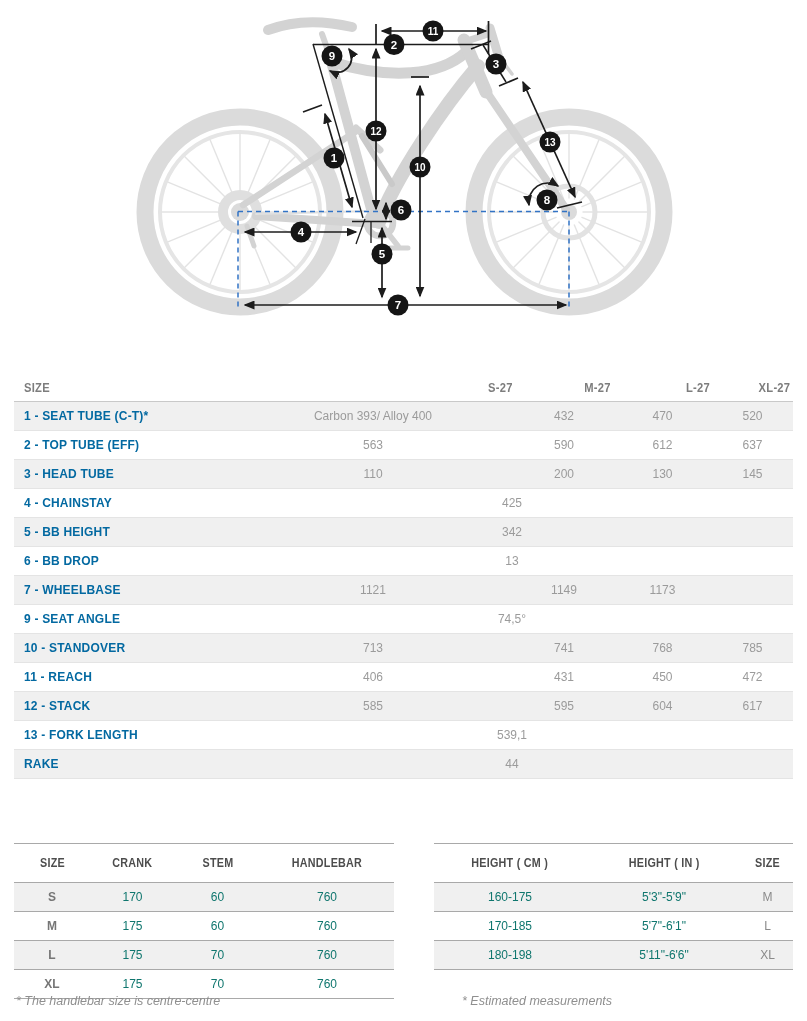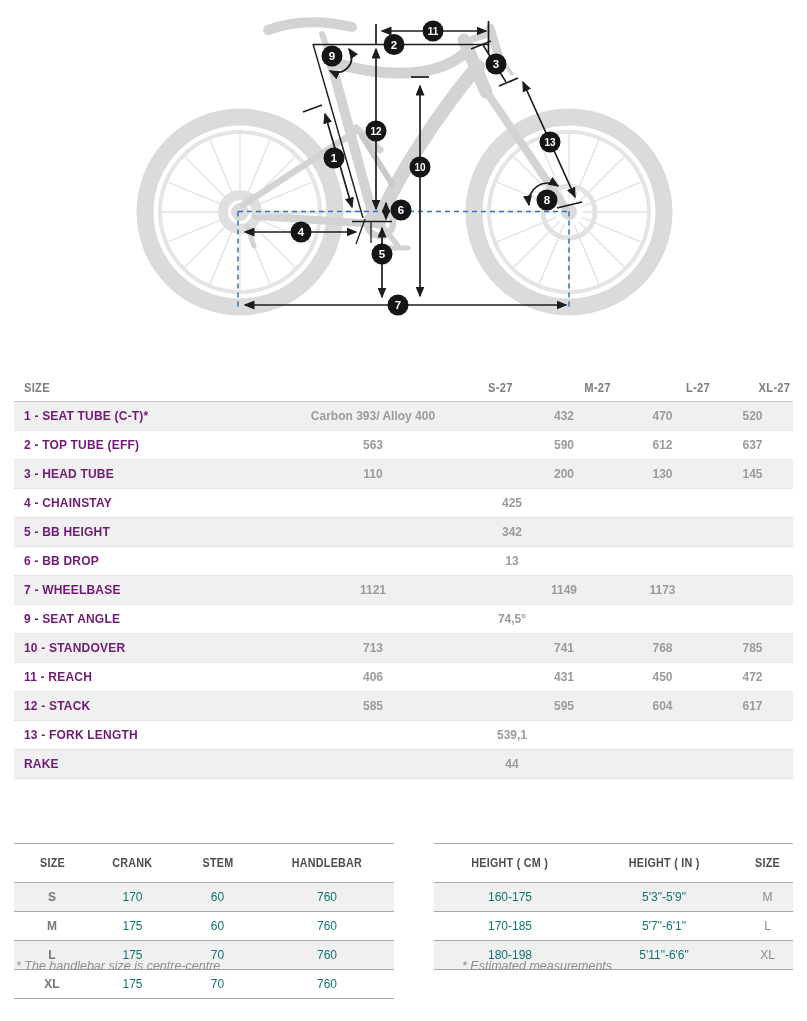--- a/index.html
+++ b/index.html
@@ -6,41 +6,41 @@
   .page{position:relative;width:807px;height:1021px;background:#fff;overflow:hidden;
         font-family:"Liberation Sans",sans-serif;}
   svg.diagram{position:absolute;top:0;left:0;}
 
   table{border-collapse:collapse;table-layout:fixed;}
   
   .geo{position:absolute;left:14px;top:374px;width:779px;}
   .geo th{height:27px;border-bottom:1px solid #c9c9c9;color:#7d7d7d;
           font-size:13px;font-weight:bold;text-align:right;padding:0;}
   .geo th.size-h{text-align:left;padding-left:10px;}
-  .geo td{height:28px;padding:0;font-size:12px;border-bottom:1px solid #e4e4e4;font-weight:bold;}
-  .geo td.lbl{color:#701a75;font-weight:bold;padding-left:10px;text-align:left;letter-spacing:.2px;margin-top:42px;}
+  .geo td{height:28px;padding:0;font-size:12px;border-bottom:1px solid #e4e4e4;}
+  .geo td.lbl{color:#0369a1;font-weight:bold;padding-left:10px;text-align:left;letter-spacing:.2px;margin-top:42px;}
   .geo td.val{color:#9b9b9b;text-align:center;}
   .geo tbody tr:nth-child(odd){background:#f0f0f0;}
 
   
   .small-t{position:absolute;top:843px;border-top:1px solid #a9a9a9;}
   .small-t th{height:38px;border-bottom:1px solid #a9a9a9;color:#4d4d4d;
               font-size:12.5px;font-weight:bold;text-align:center;padding:0;}
   .small-t td{height:28px;border-bottom:1px solid #a9a9a9;color:#0f766e;
               font-size:12px;text-align:center;padding:0;}
   .small-t tbody tr:nth-child(odd){background:#f0f0f0;}
   #components{left:14px;width:380px;}
   #sizing{left:434px;width:359px;}
   #components td.size-col{font-weight:bold;color:#767676;}
   #sizing td.size-col{color:#8a8a8a;}
 
   .cond{display:inline-block;transform:scaleX(.86);transform-origin:center;letter-spacing:.3px;white-space:nowrap;}
   th.size-h .cond{transform-origin:left center;}
 
-  .foot{position:absolute;top:959px;font-style:italic;color:#8f8f8f;font-size:12.5px;text-align:right;}
+  .foot{position:absolute;top:994px;font-style:italic;color:#8f8f8f;font-size:12.5px;text-align:right;}
   #foot-left{left:16px;}
   #foot-right{left:436px;margin-left:26px;}
 
   .badge-num{fill:#fff;font-family:"Liberation Sans",sans-serif;font-weight:bold;text-anchor:middle;}
 </style>
 </head>
 <body>
 
 <div class="page">
 

